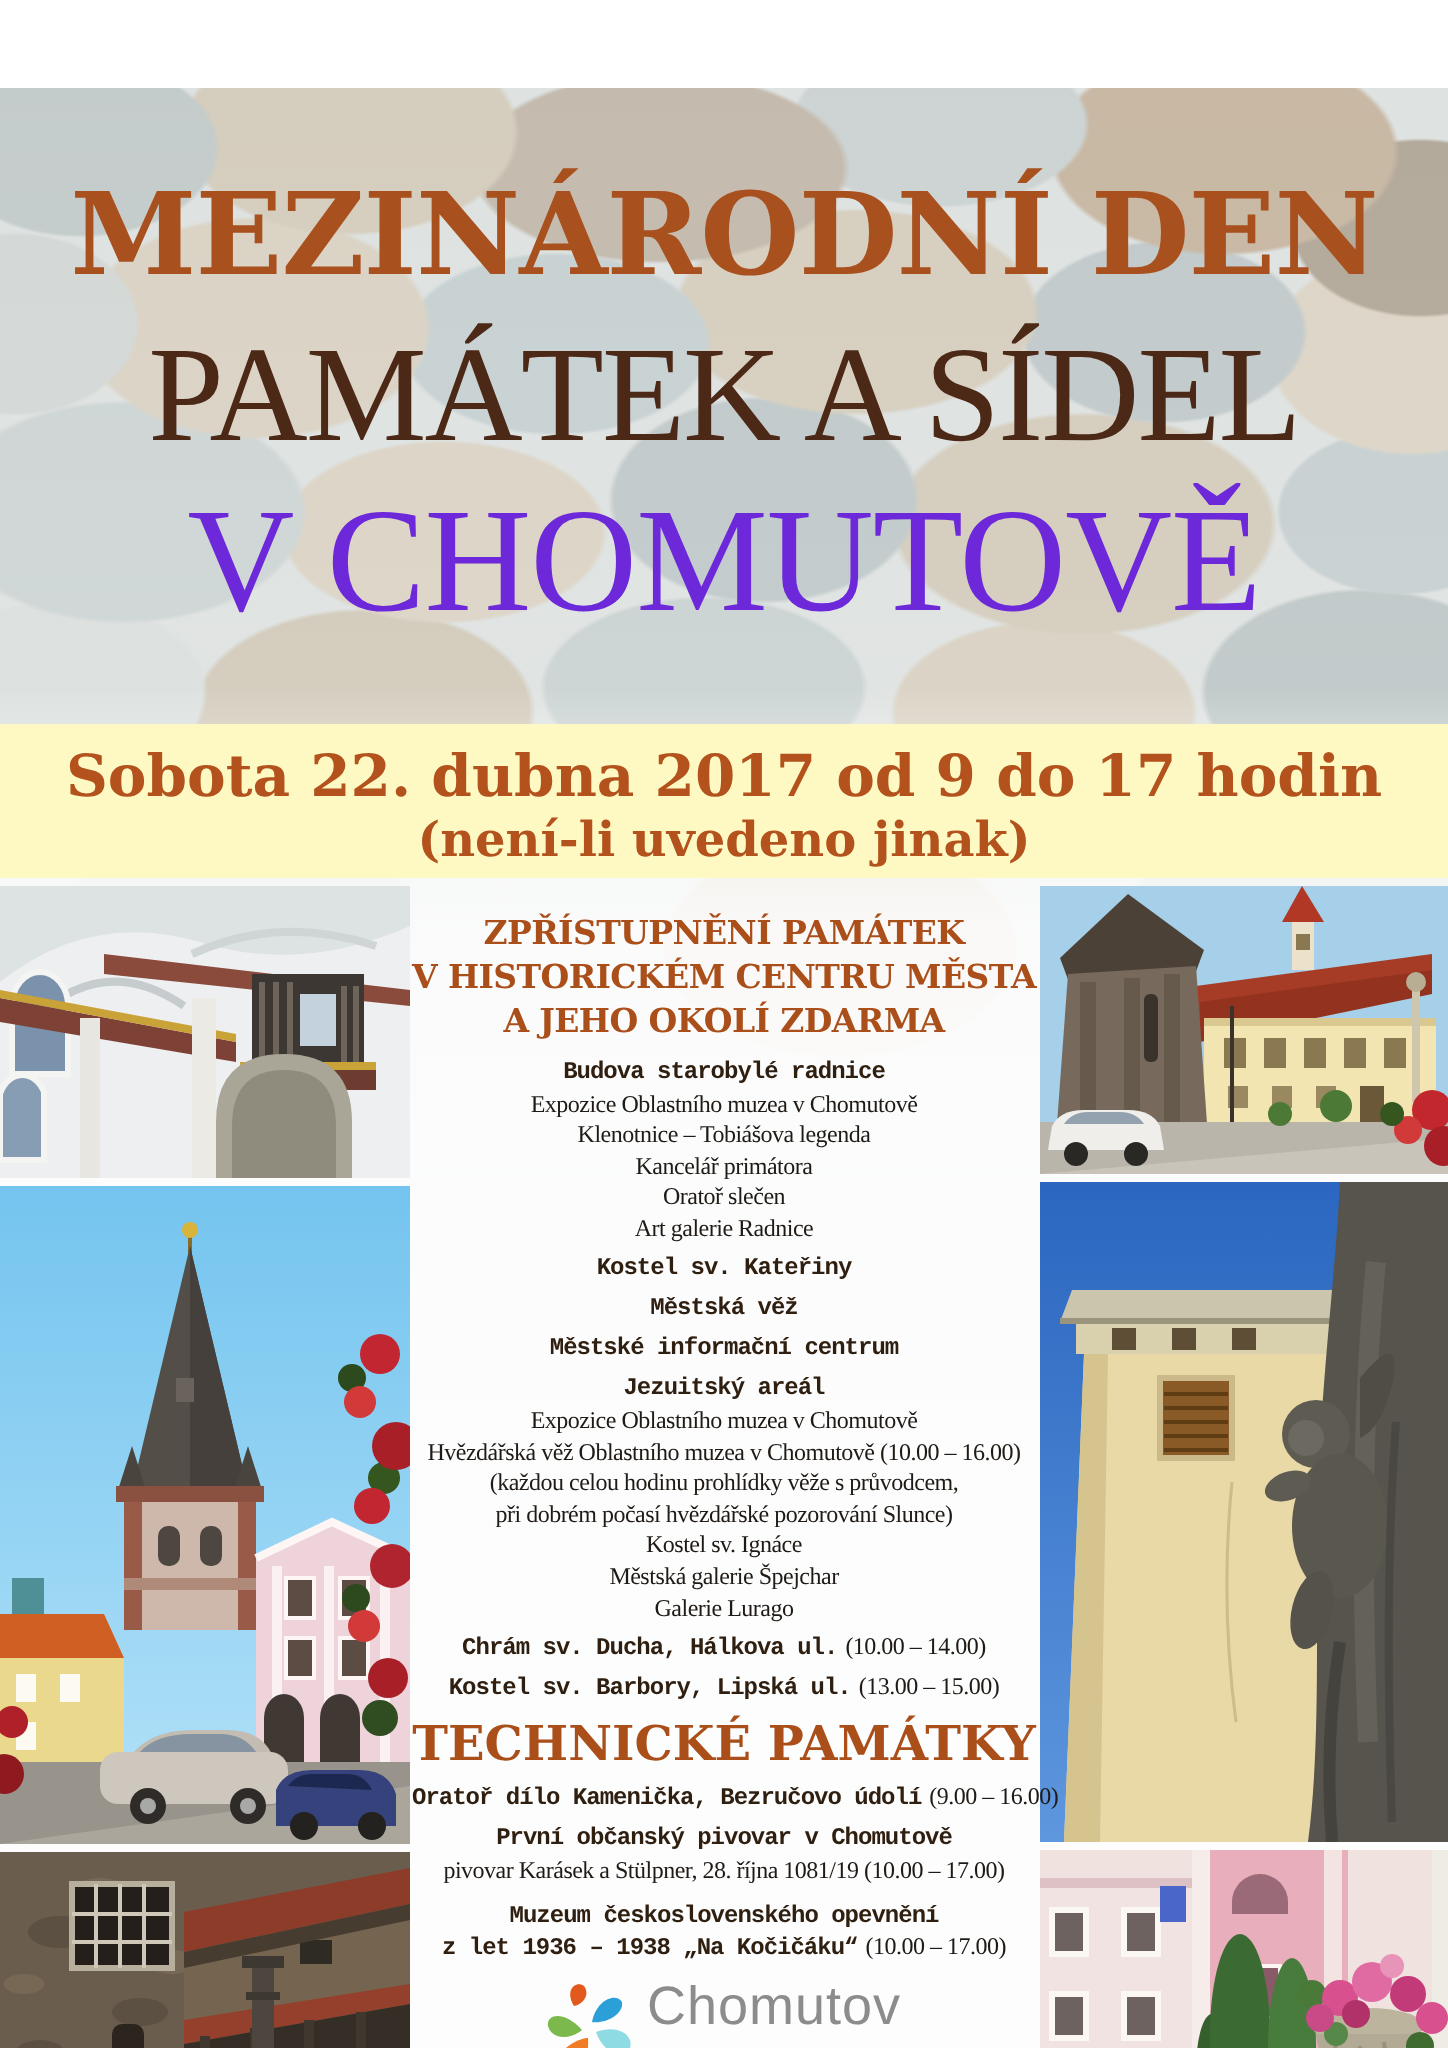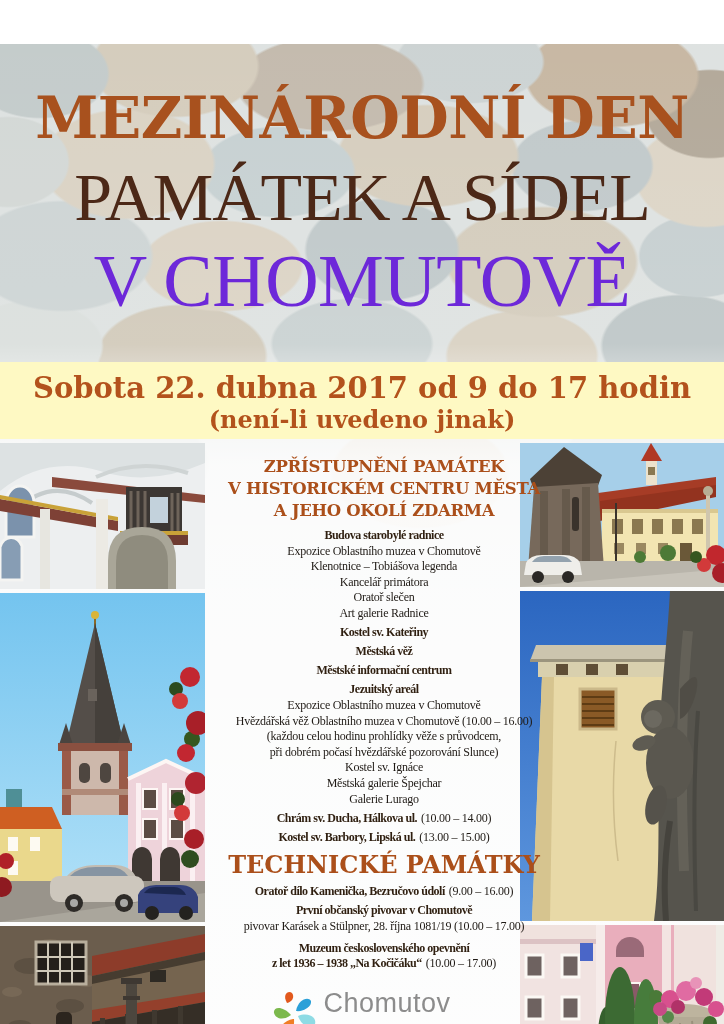--- a/index.html
+++ b/index.html
@@ -47,28 +47,28 @@
   .date-bar{position:absolute;left:0;top:318px;width:100%;height:77px;background:#fef9c3;
             z-index:3;text-align:center;color:#b3521c;}
   .date-l1{font-family:"DejaVu Serif",serif;font-weight:bold;font-size:29px;line-height:40px;margin-top:6px;}
   .date-l2{font-family:"DejaVu Serif",serif;font-weight:bold;font-size:24px;line-height:24px;}
 
   .photo-col{position:absolute;top:399px;z-index:2;display:flex;flex-direction:column;gap:4px;}
   .photo-col.left{left:0;width:205px;}
   .photo-col.right{left:520px;width:204px;}
   .photo{display:block;width:100%;}
 
-  .center-col{position:absolute;left:206px;top:412px;width:312px;text-align:center;z-index:3;padding-left:22px;}
+  .center-col{position:absolute;left:206px;top:412px;width:312px;text-align:center;z-index:3;}
   .h1{font-family:"DejaVu Serif",serif;font-weight:bold;font-size:16.5px;line-height:22px;
       color:#ab4f1a;letter-spacing:-0.3px;white-space:nowrap;}
   .h1-block{margin-bottom:6px;}
   .h2{font-family:"DejaVu Serif",serif;font-weight:bold;font-size:24px;line-height:30px;
       color:#ab4f1a;margin:5px 0 4px;white-space:nowrap;}
   .c-line{font-size:12px;line-height:15.6px;letter-spacing:-0.25px;color:#1f1a15;white-space:nowrap;}
-  .c-line .b{font-family:Liberation Serif, serif;font-weight:bold;color:#2f1f10;letter-spacing:-0.5px;}
+  .c-line .b{font-family:Liberation Mono, monospace;font-weight:bold;color:#2f1f10;letter-spacing:-0.5px;}
   .c-line .t{margin-left:4px;color:#1f1a15;}
   .sp{margin-top:3.5px;}
   .sp2{margin-top:6px;}
 
   .logo{position:absolute;left:206px;top:946px;width:312px;display:flex;
         justify-content:center;gap:4px;z-index:4;}
   .logo-text{font-family:"Liberation Sans",sans-serif;font-size:27px;line-height:1;
              color:#8c8c8c;letter-spacing:0.5px;margin-bottom:4px;}
 </style>
 </head>

